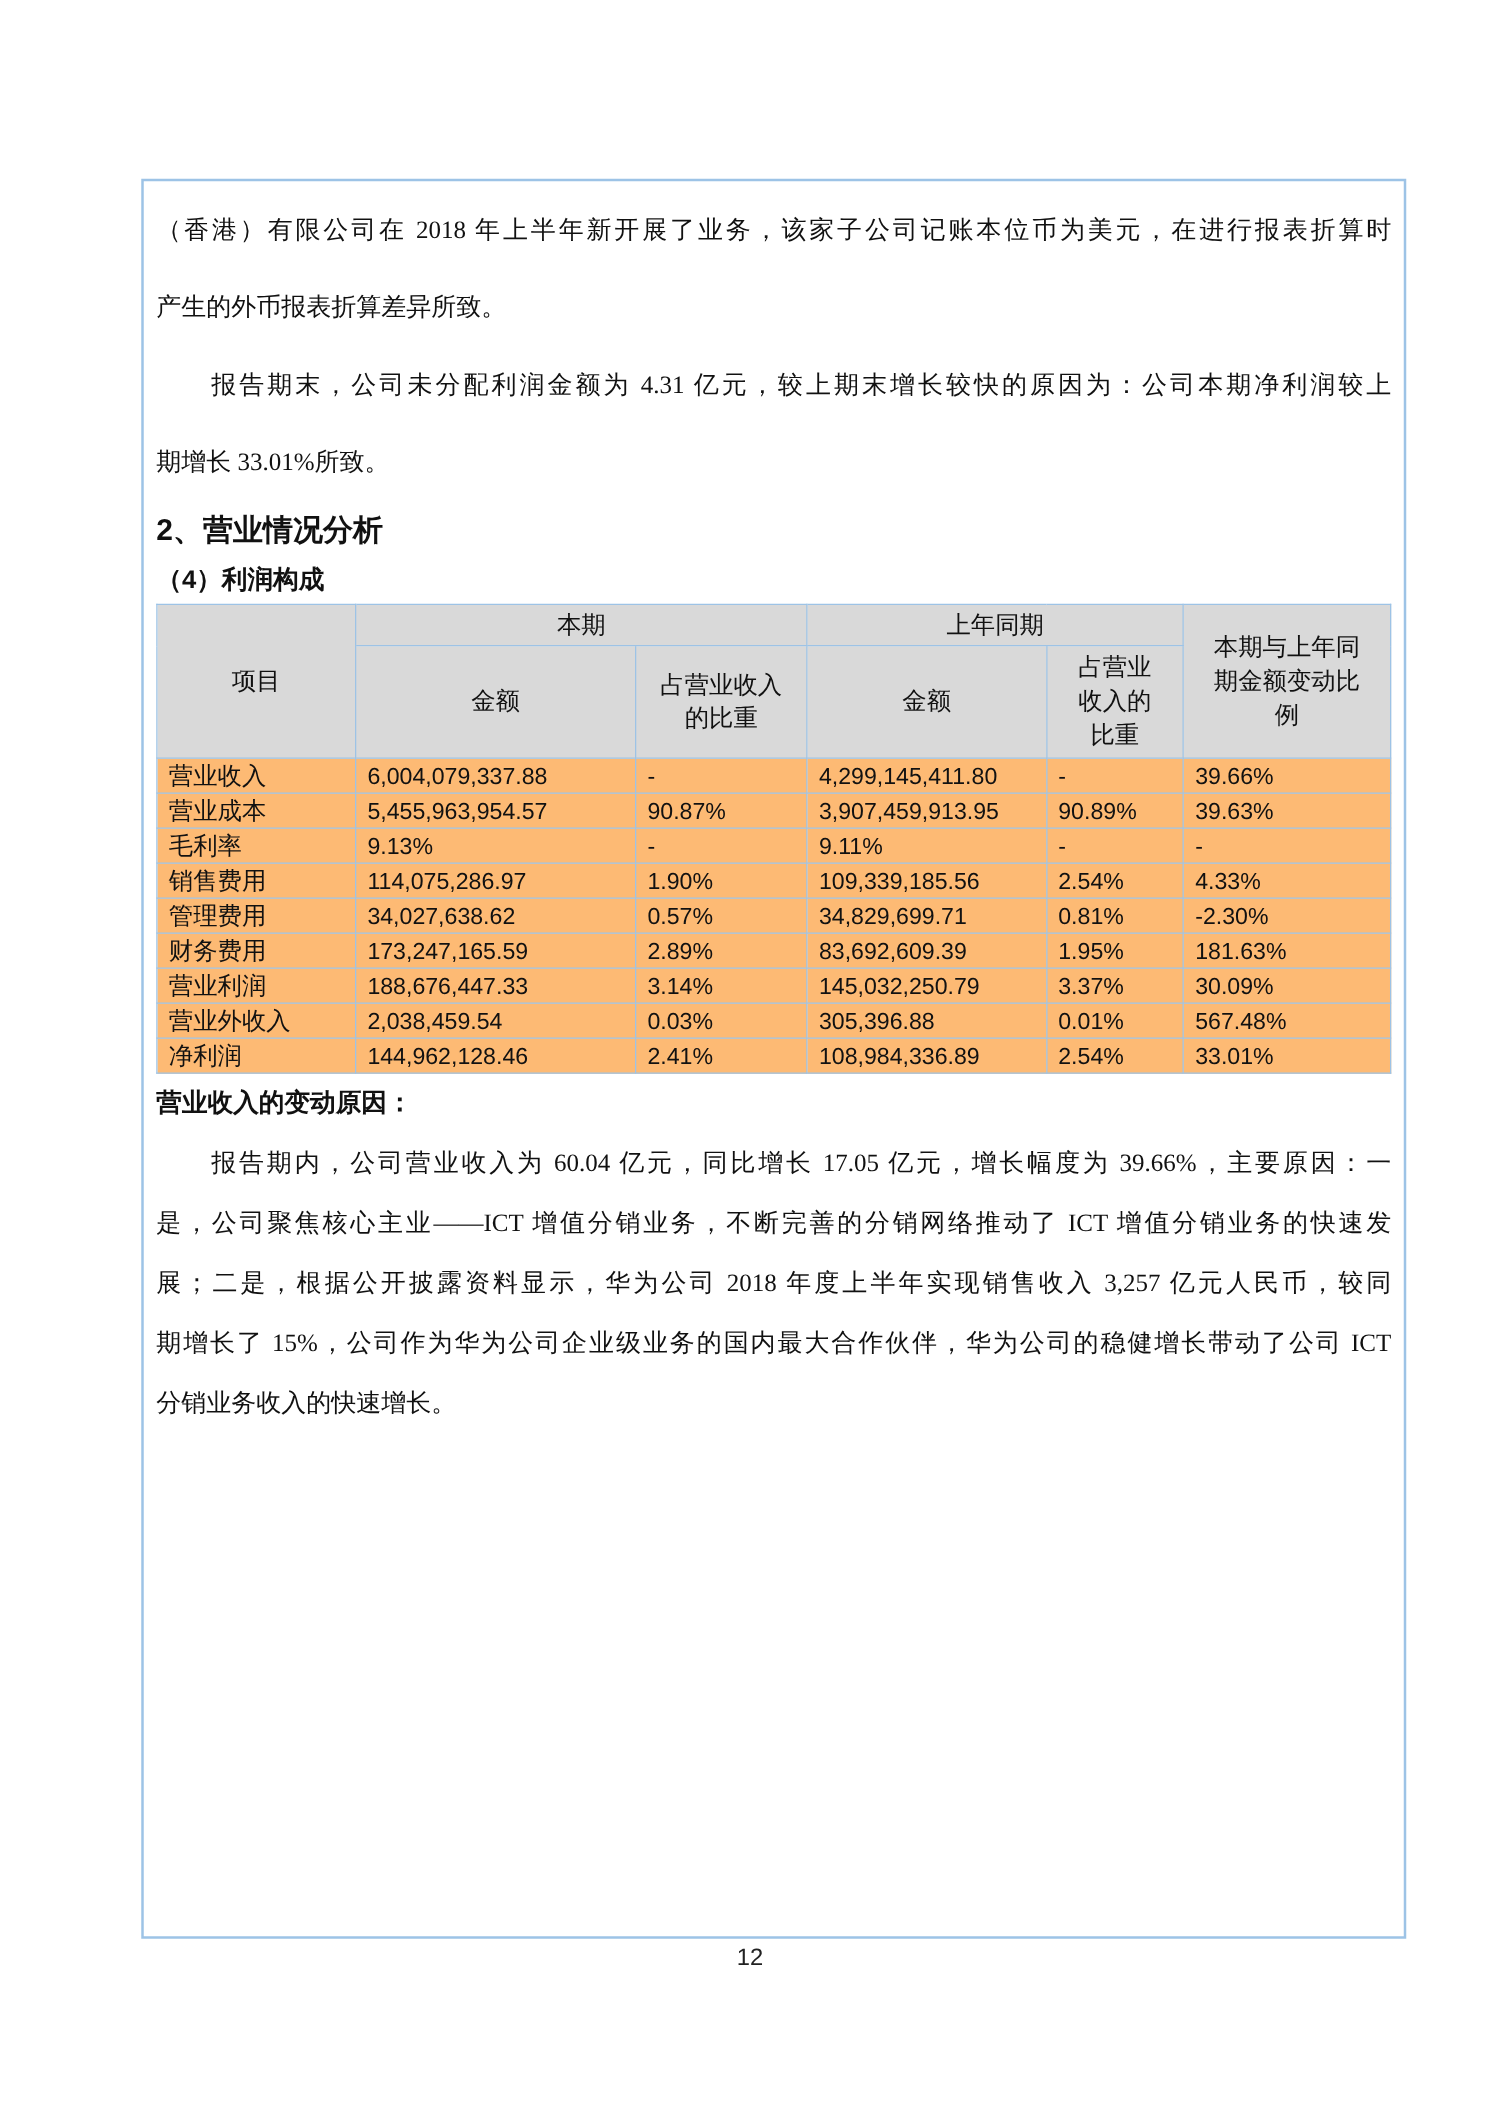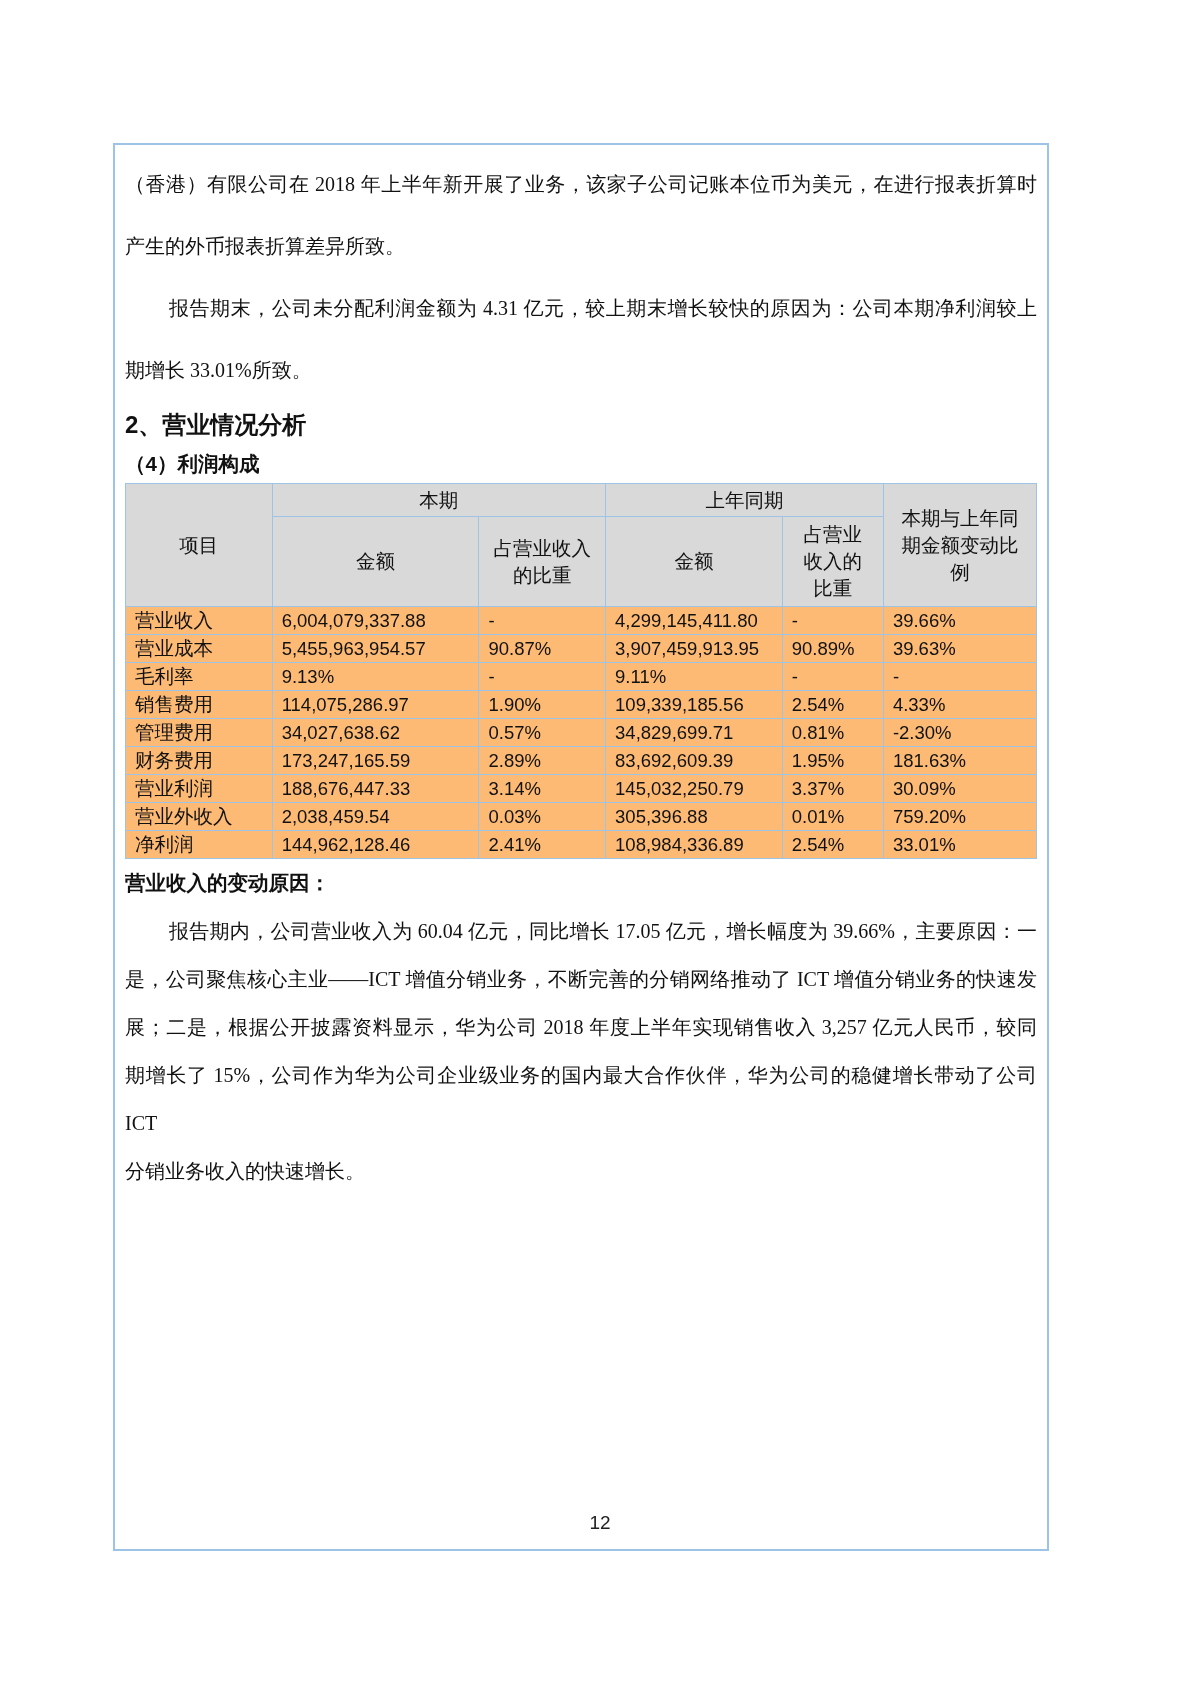--- a/index.html
+++ b/index.html
@@ -7,21 +7,21 @@
     --gray:#d9d9d9;
     --ink:#111111;
   }
   *{box-sizing:border-box;}
   html,body{margin:0;padding:0;}
   body{
     width:1200px;height:1697px;background:#ffffff;position:relative;
     font-family:"Liberation Serif","DejaVu Serif",serif;color:var(--ink);
   }
   .content-box{
-    position:absolute;left:113px;top:143px;width:936px;height:1408px;
+    position:absolute;left:113px;top:143px;width:1012px;height:1408px;
     border:2px solid var(--blue);
     padding:8px 10px 0 10px;overflow:hidden;background:#ffffff;
   }
   
   .t-line{font-size:20px;line-height:62px;text-align:justify;text-align-last:justify;}
   .t-line.lastline{text-align-last:left;}
   .t-line.indent{text-indent:44px;}
   .h-top{font-size:20.5px;font-weight:700;line-height:62px;
          font-family:"Liberation Sans","DejaVu Sans",sans-serif;}
   .sec-title{font-size:24px;font-weight:700;line-height:44px;margin-top:2px;
@@ -43,21 +43,21 @@
   }
   table.profit thead tr.hr1 th{height:33px;}
   table.profit thead tr.hr2 th{height:90px;}
   table.profit tbody td{height:27px;padding:0 9px;background:#fdba74;font-size:19.5px;vertical-align:middle;}
   table.profit tbody td.item{text-align:left;}
   table.profit tbody td.num{
     font-size:18.5px;
     font-family:"Liberation Sans","DejaVu Sans",sans-serif;
   }
   .page-number{
-    position:absolute;top:1512px;left:0;width:100%;text-align:center;
+    position:absolute;top:1556px;left:0;width:100%;text-align:center;
     font-size:19px;font-family:"Liberation Sans","DejaVu Sans",sans-serif;color:#222;
   }
 </style>
 </head>
 <body>
 
 <div class="content-box">
 
   <div class="t-line">（香港）有限公司在 2018 年上半年新开展了业务，该家子公司记账本位币为美元，在进行报表折算时</div>
   <div class="t-line lastline">产生的外币报表折算差异所致。</div>
@@ -153,21 +153,21 @@
         <td class="num">145,032,250.79</td>
         <td class="num">3.37%</td>
         <td class="num">30.09%</td>
       </tr>
       <tr>
         <td class="item">营业外收入</td>
         <td class="num">2,038,459.54</td>
         <td class="num">0.03%</td>
         <td class="num">305,396.88</td>
         <td class="num">0.01%</td>
-        <td class="num">759.20%</td>
+        <td class="num">567.48%</td>
       </tr>
       <tr>
         <td class="item">净利润</td>
         <td class="num">144,962,128.46</td>
         <td class="num">2.41%</td>
         <td class="num">108,984,336.89</td>
         <td class="num">2.54%</td>
         <td class="num">33.01%</td>
       </tr>
     </tbody>

